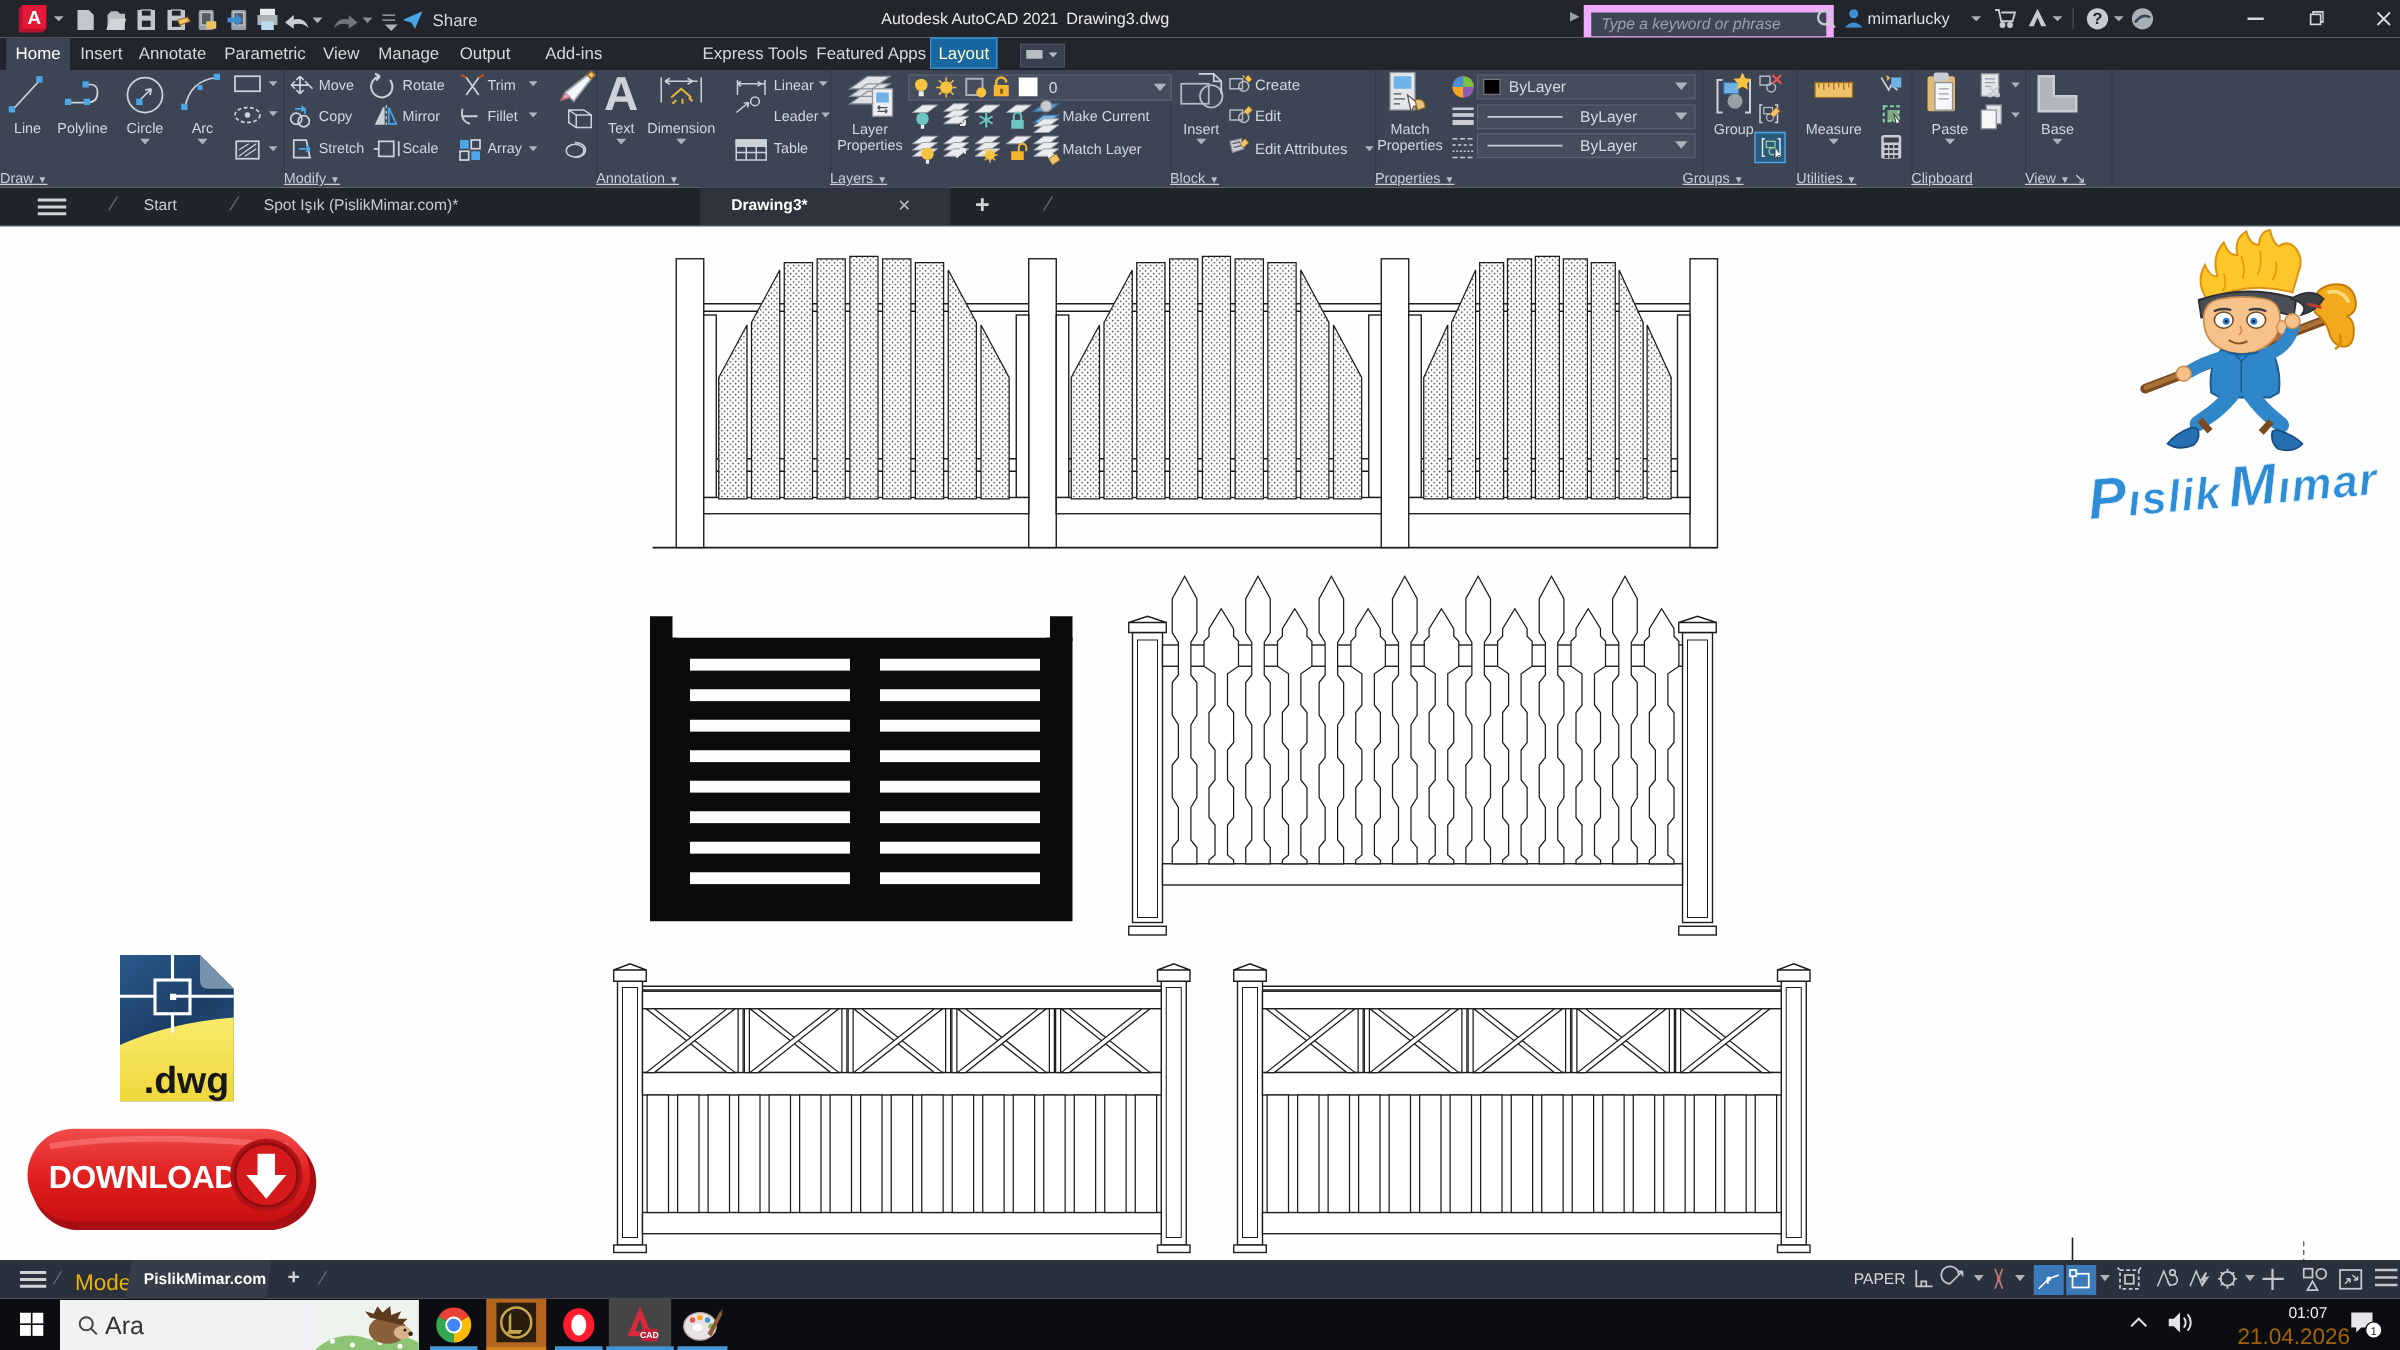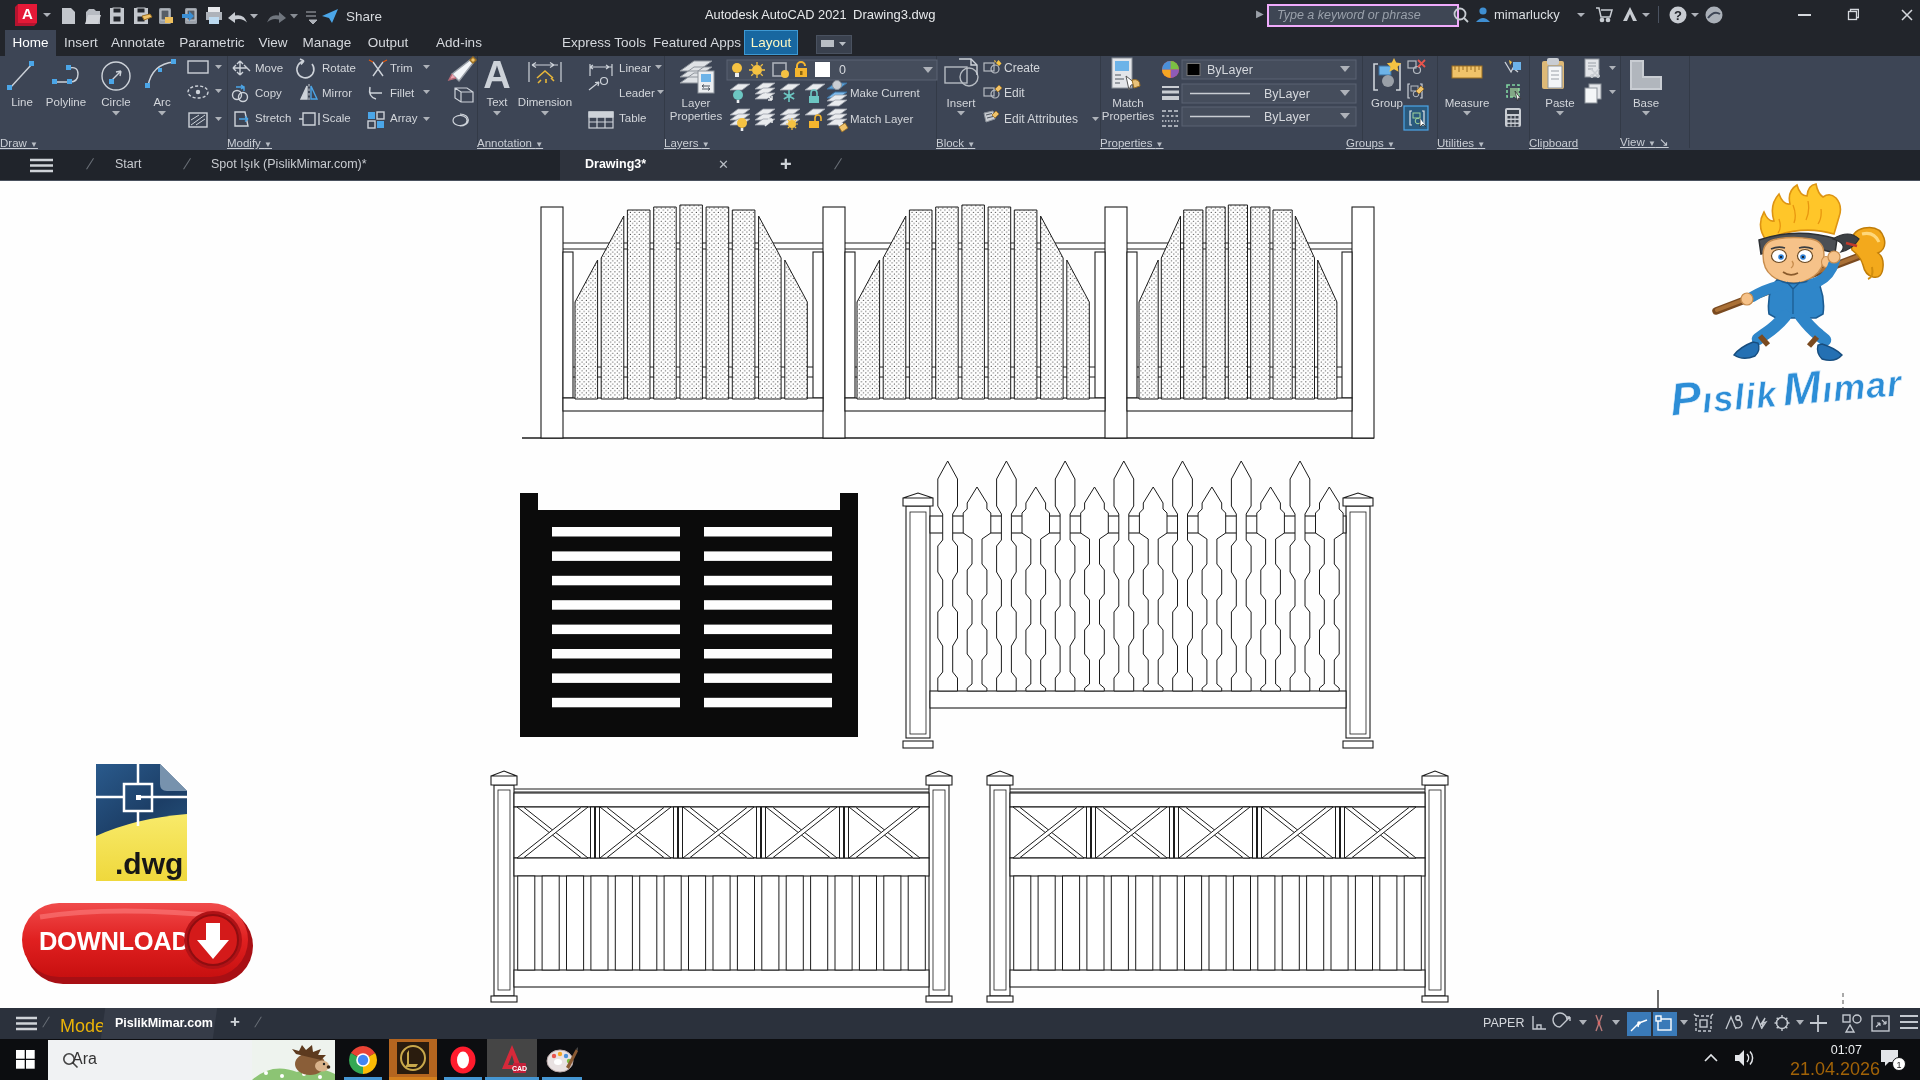--- a/index.html
+++ b/index.html
@@ -354,21 +354,21 @@
         <path d="M190 8 l4 4.5 l4 -4.5 z" fill="#aeb2b9" stroke="none"></path>
         <path d="M226 12 l-7 -6 v3.5 q-9 -2 -12 7 q5 -5 12 -3 v3.5 z" fill="#70767e" stroke="none"></path>
         <path d="M230 8 l4 4.5 l4 -4.5 z" fill="#888d94" stroke="none"></path>
         <path d="M246 6 h10 m-10 4 h10 m-7 4 l4 4 l4 -4 z" stroke="#aeb2b9" fill="#aeb2b9"></path>
         <path d="M262 10 l16 -7 l-6 14 l-3 -5 z" fill="#4ba6e8" stroke="none"></path>
         <text x="286" y="15" font-size="13.5" fill="#d6d9dd" stroke="none">Share</text>
       </g>
     </svg>
     <div class="p" style="left:705px;top:7px;font-size:12.8px;color:#e8eaec;">Autodesk AutoCAD 2021</div><div class="p" style="left:853px;top:7px;font-size:13px;color:#e8eaec;">Drawing3.dwg</div>
     <div class="p" style="left:1256px;top:4px;width:8px;height:20px;color:#9ba0a8;font-size:10px;line-height:20px;">▶</div>
-    <div class="p" style="left:1267px;top:4px;width:180px;height:19px;background:#3e4654;border:2px solid #f0abfc;color:#9aa1ab;font-size:12.5px;font-style:italic;line-height:19px;padding-left:8px;">Type a keyword or phrase</div>
+    <div class="p" style="left:1267px;top:4px;width:180px;height:19px;background:#3e4654;border:6px solid #f0abfc;color:#9aa1ab;font-size:12.5px;font-style:italic;line-height:19px;padding-left:8px;">Type a keyword or phrase</div>
     <svg class="p" style="left:1452px;top:6px" width="18" height="18">
         <circle cx="8" cy="8" r="5.5" fill="none" stroke="#c8ccd2" stroke-width="1.8"></circle>
         <path d="M12 12 L16 16" stroke="#c8ccd2" stroke-width="1.8"></path>
       </svg>
     <svg class="p" style="left:1474px;top:5px" width="18" height="18">
         <circle cx="9" cy="6" r="3.6" fill="#3f8fd2"></circle>
         <path d="M2 17 q7 -8 14 0 z" fill="#3f8fd2"></path>
       </svg>
     <div class="p" style="left:1494px;top:7px;font-size:13px;color:#dcdfe3;">mimarlucky</div>
     <svg class="p" style="left:1576px;top:12px" width="10" height="6">
@@ -880,21 +880,21 @@
           <rect x="10" y="0" width="8.7" height="8.7"></rect>
           <rect x="0" y="10" width="8.7" height="8.7"></rect>
           <rect x="10" y="10" width="8.7" height="8.7"></rect>
         </g>
       </svg>
     <div class="p" style="left:48px;top:1px;width:287px;height:40px;background:#f0f2f3;"></div>
     <svg class="p" style="left:62px;top:13px" width="17" height="17">
         <circle cx="7" cy="7" r="5.2" fill="none" stroke="#444" stroke-width="1.6"></circle>
         <path d="M11 11 L15.5 15.5" stroke="#444" stroke-width="1.6"></path>
       </svg>
-    <div class="p" style="left:72px;top:11px;color:#333;font-size:16px;">Ara</div>
+    <div class="p" style="left:84px;top:11px;color:#333;font-size:20px;">Ara</div>
     <svg class="p" style="left:252px;top:1px" width="83" height="40" viewBox="0 0 83 40">
       <rect width="83" height="40" fill="#eef3ee"></rect>
       <path d="M0 40 Q20 22 45 32 Q65 24 83 34 V40 Z" fill="#8cc474"></path>
       <circle cx="14" cy="33" r="2" fill="#fff"></circle>
         <circle cx="30" cy="36" r="2" fill="#fff"></circle>
         <circle cx="52" cy="34" r="2" fill="#fff"></circle>
         <circle cx="68" cy="37" r="2" fill="#fff"></circle>
       <ellipse cx="58" cy="24" rx="15" ry="11" fill="#8a5e38"></ellipse>
       <path d="M44 14 l-4 -5 l7 2 l3 -6 l4 5 l6 -5 l1 7 l8 -3 l-3 6 l8 0 l-5 5" fill="#5d3a1e"></path>
       <ellipse cx="70" cy="26" rx="7" ry="5.5" fill="#d9b28a"></ellipse>

